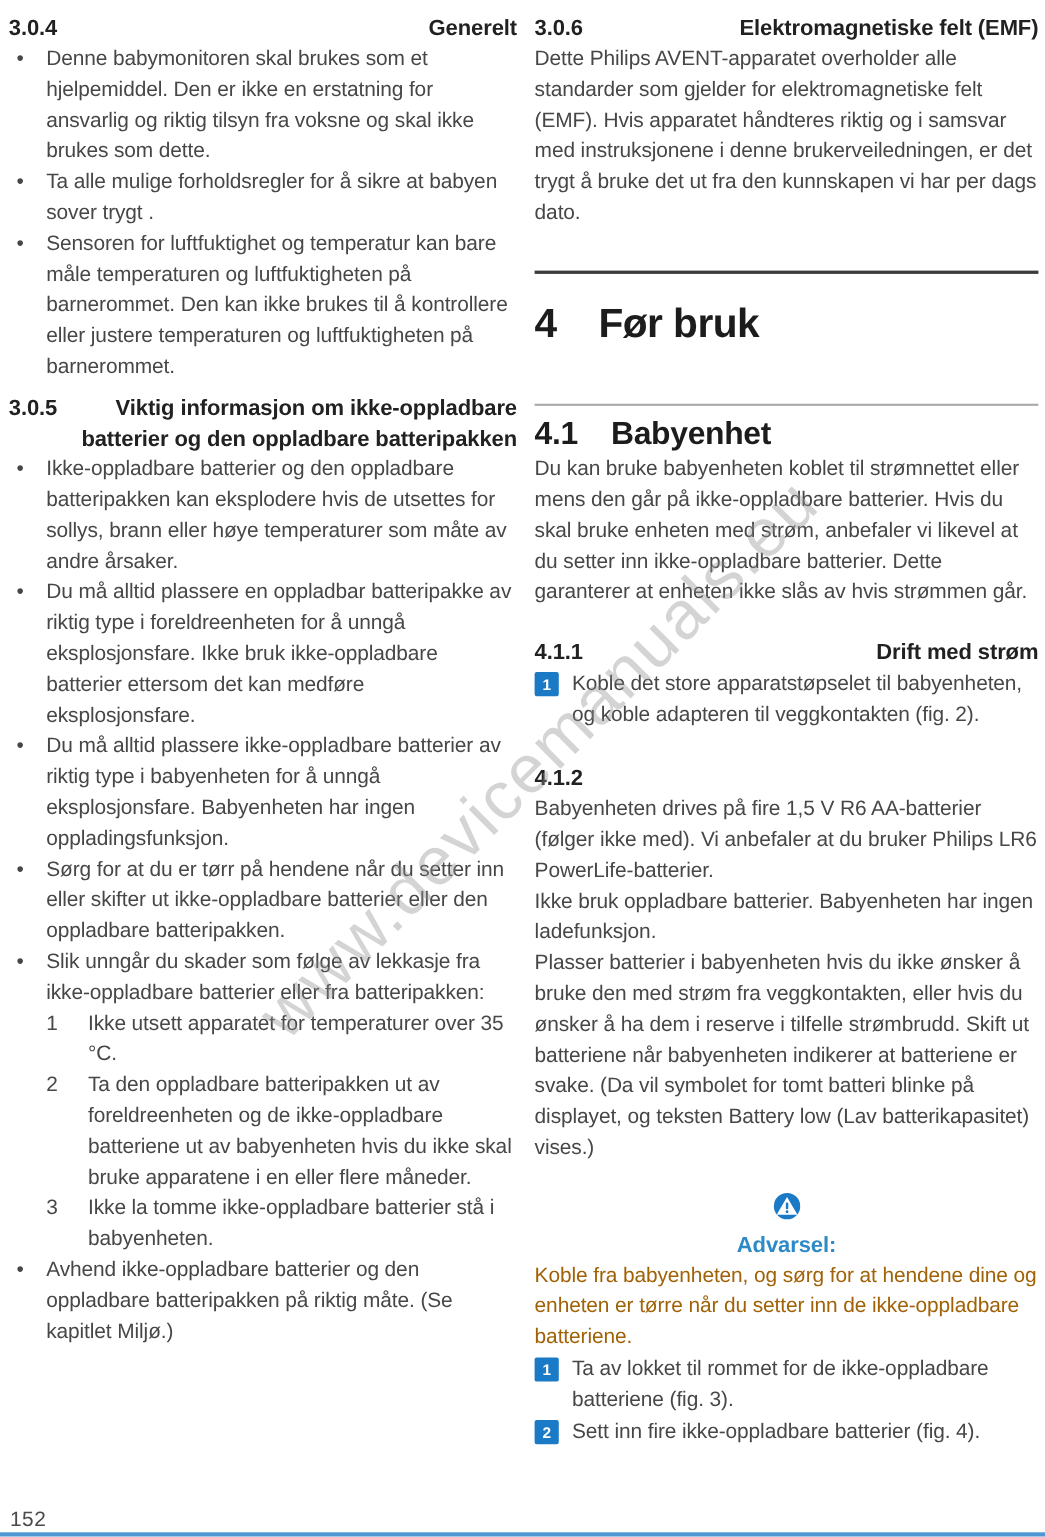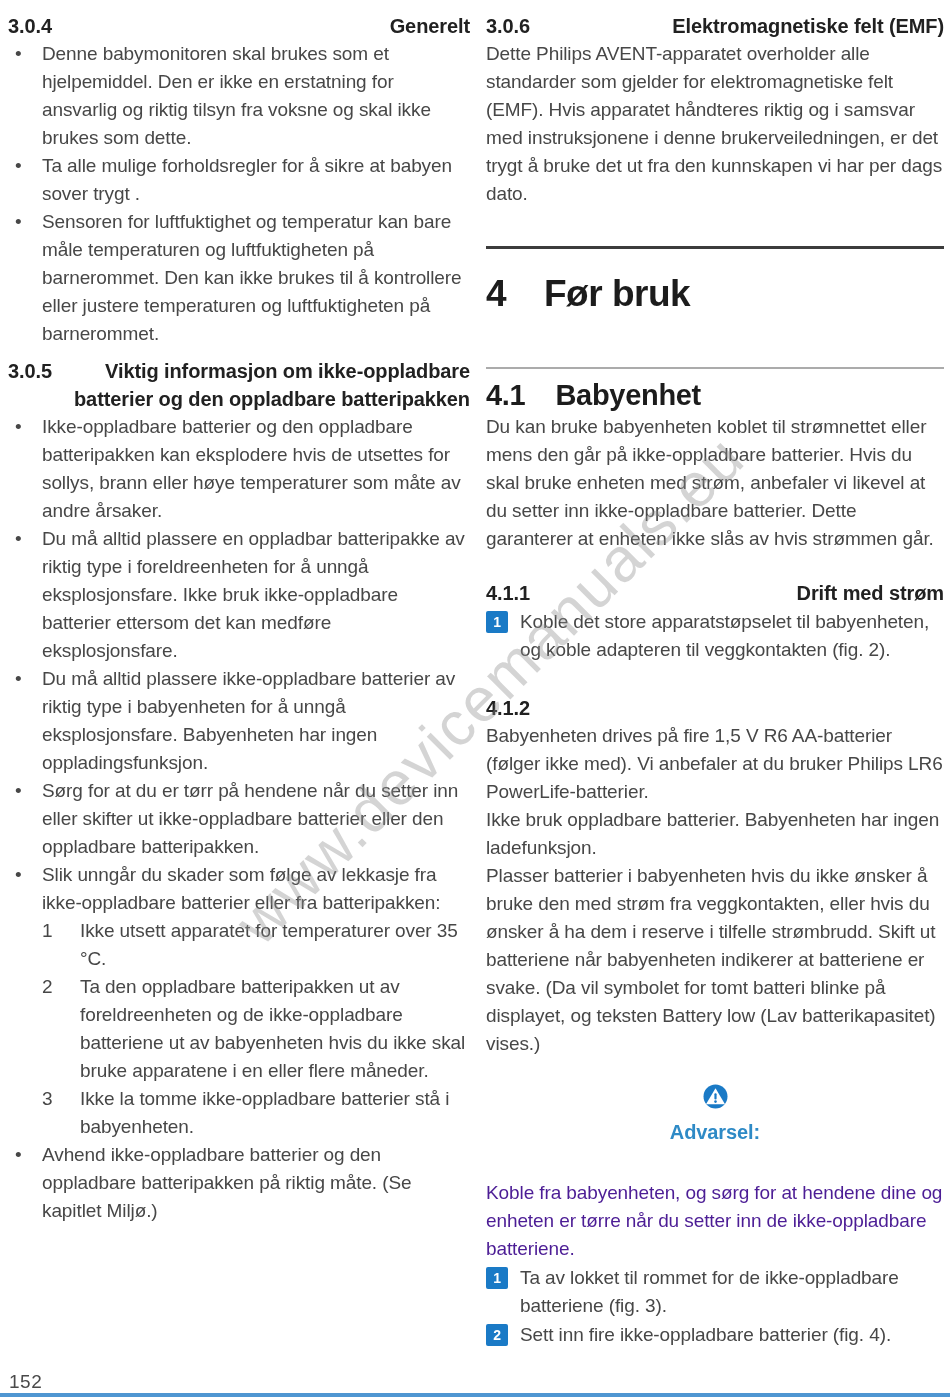--- a/index.html
+++ b/index.html
@@ -44,21 +44,21 @@
   .step { display:flex; margin-top:1px; }
   .step .badge {
     flex:0 0 22px; height:22px; margin-top:3px; border-radius:2px;
     background:#1a7ac6; color:#ffffff; font-size:14px; font-weight:bold;
     display:flex; align-items:center; justify-content:center;
   }
   .step .step-text { flex:1; padding-left:12px; }
 
   .warning-head { display:flex; align-items:center; gap:9px; margin-top:26px;flex-direction:column; }
   .warning-label { color:#2e8ac6; font-weight:bold; font-size:20px; line-height:28px; }
-  .warning-text { color:#4c1d95;margin-top:33px; }
+  .warning-text { color:#a16207; }
 
   .watermark {
     position:absolute; left:105px; top:655px; width:770px; z-index:6;
     transform:rotate(-45deg); transform-origin:center;
     font-size:62px; line-height:70px; color:#8f8f8f; opacity:0.38;
     letter-spacing:2px; text-align:center; pointer-events:none; font-weight:normal;
     white-space:nowrap;
   }
 
   .page-number { position:absolute; left:9px; top:1368px; font-size:19px; color:#4a4a4a; letter-spacing:0.5px; }

